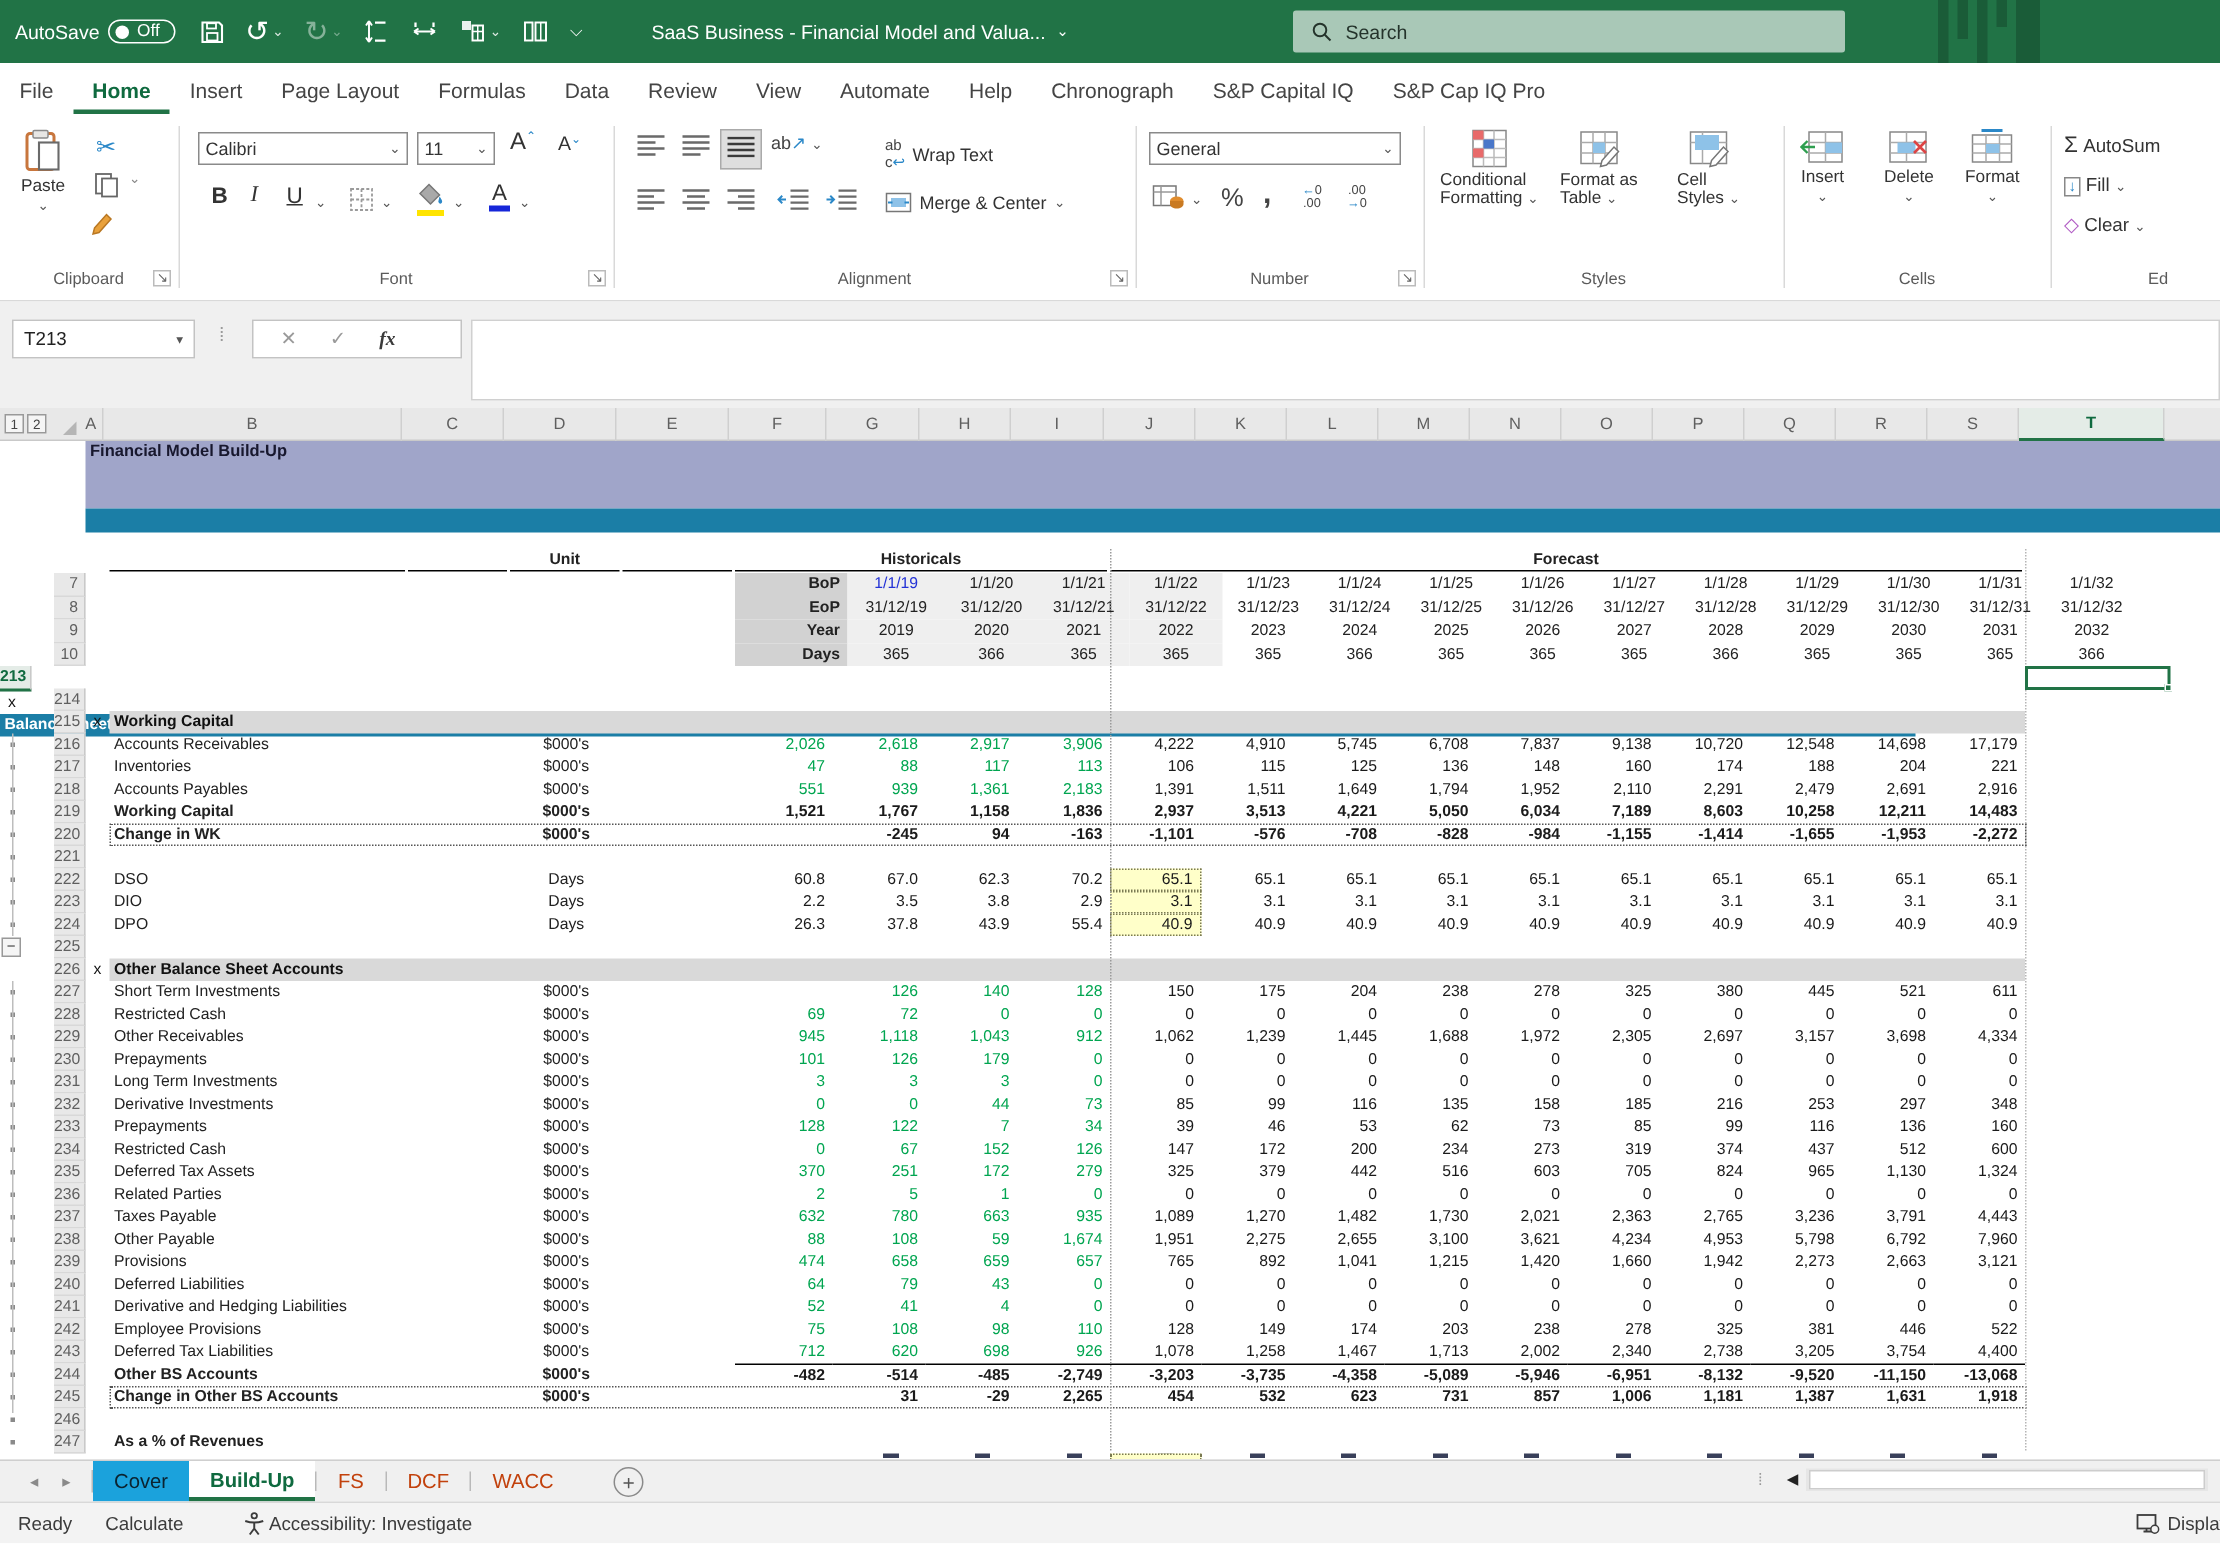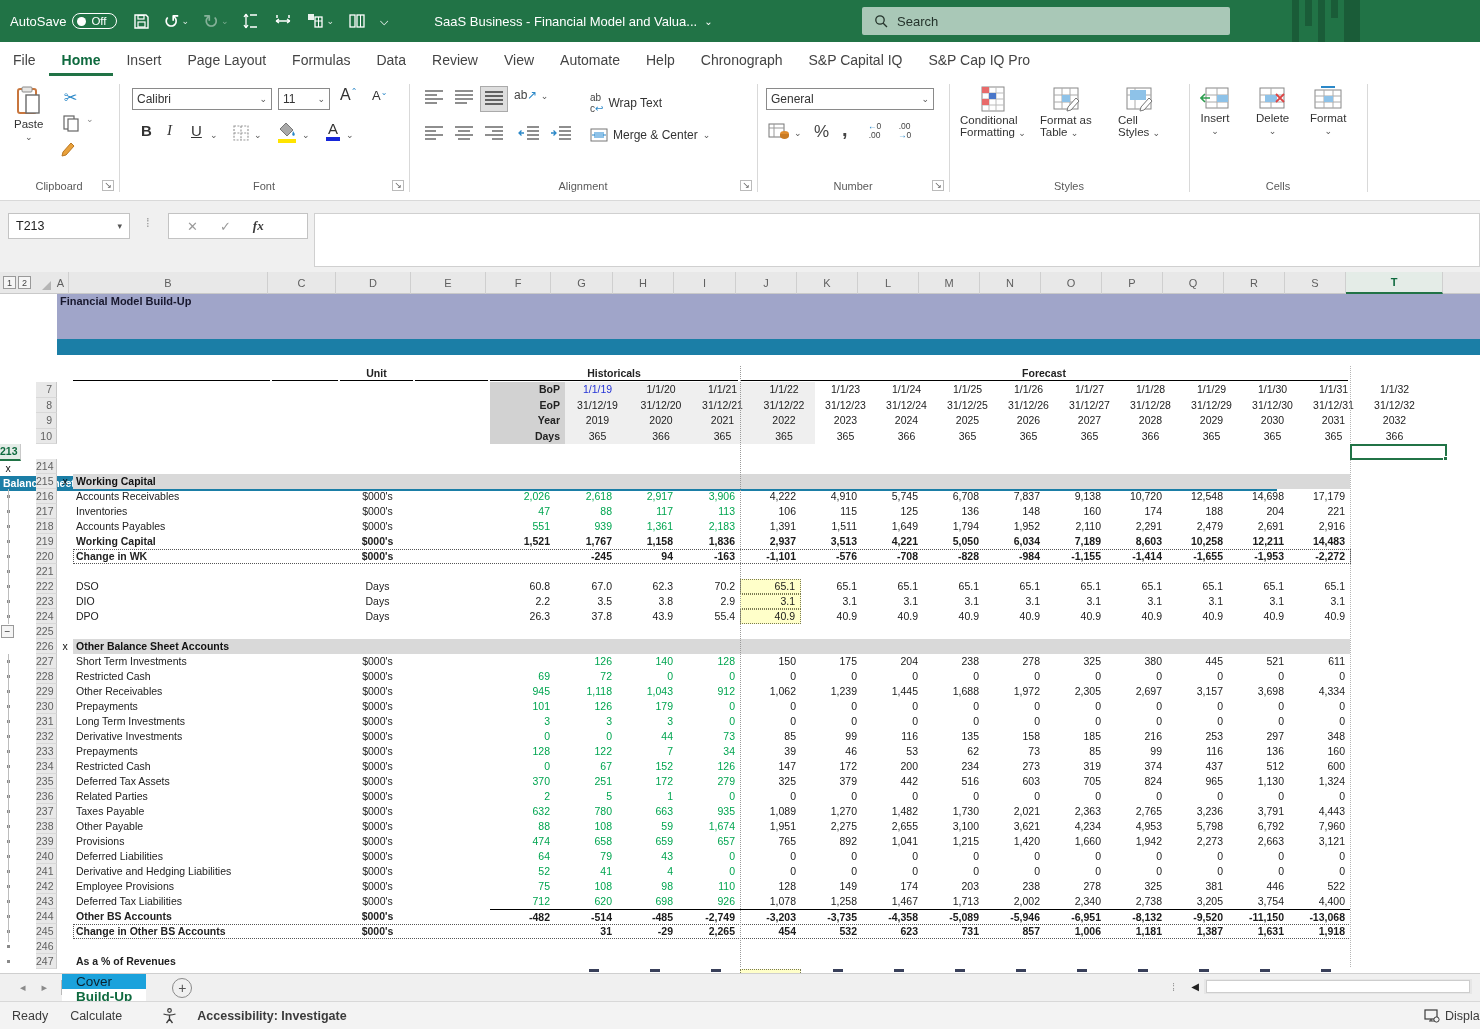--- a/index.html
+++ b/index.html
@@ -114,21 +114,21 @@
   .plus{width:20px;height:20px;border:1px solid #8a8a8a;border-radius:50%;display:flex;align-items:center;justify-content:center;margin:auto 0 auto 26px;color:#555;font-size:14px;}
   #hscroll{position:absolute;right:8px;top:978px;width:300px;height:17px;display:flex;align-items:center;}
   #hscroll .dots{color:#9a9a9a;margin-right:10px;font-size:11px;letter-spacing:1px;}
   #hscroll .larr{width:18px;height:17px;display:flex;align-items:center;justify-content:center;font-size:10px;color:#222;}
   #hscroll .track{flex:1;height:15px;background:#e6e6e6;position:relative;}
   #hscroll .thumb{position:absolute;left:2px;top:1px;right:2px;height:13px;background:#fff;border:1px solid #cdcdcd;}
 
   
   #statusbar{position:absolute;left:0;top:1001px;width:1480px;height:28px;background:#f3f3f3;border-top:1px solid #d8d8d8;display:flex;align-items:center;font-size:12.5px;color:#3b3b3b;}
   #statusbar .item{margin-left:22px;}
-  #statusbar .acc{display:flex;align-items:center;gap:20px;font-weight:bold;margin-left:40px;}
+  #statusbar .acc{display:flex;align-items:center;gap:2px;font-weight:normal;margin-left:40px;}
   #statusbar .right{margin-left:auto;display:flex;align-items:center;gap:5px;margin-right:-6px;white-space:nowrap;}
 </style>
 </head>
 <body>
 
 <div id="stage">
 
   <div id="titlebar">
     <div class="autosave">
       <span>AutoSave</span>
@@ -404,20 +404,26 @@
             <path d="M2 10h26M2 16h26M11 4v18M20 4v18" stroke="#aaa"></path>
             <rect x="11" y="10" width="9" height="6" fill="#8ec2e8"></rect>
           </svg>
         <span>Format</span>
           <span class="carr">⌄</span>
       </div>
       <div class="rglabel"><span>Cells</span></div>
     </div>
     <div class="rgsep" style="left:1367px;"></div>
 
+    <div class="rgroup" style="left:1368px;width:112px;">
+      <div style="position:absolute;left:8px;top:10px;font-size:12.5px;color:#333;"><span style="font-size:15px;">Σ</span> <span>AutoSum</span></div>
+      <div style="position:absolute;left:8px;top:38px;font-size:12.5px;color:#333;"><span style="color:#2b88c8;border:1px solid #888;font-size:10px;padding:0 2px;">↓</span> <span>Fill</span> <span class="carr">⌄</span></div>
+      <div style="position:absolute;left:8px;top:64px;font-size:12.5px;color:#333;"><span style="color:#b05bc4;font-size:13px;">◇</span> <span>Clear</span> <span class="carr">⌄</span></div>
+      <div class="rglabel" style="text-align:left;padding-left:64px;"><span>Ed</span></div>
+    </div>
   </div>
 
   <div id="fbar">
     <div id="namebox">
         <span>T213</span>
         <span class="carr">▾</span>
       </div>
     <div id="fdots">⁞</div>
     <div id="fxbox">
       <span>✕</span>
@@ -1390,21 +1396,21 @@
   <div style="position: absolute; left: 8px; top: 195px; width: 1px; height: 135px; background: rgb(189, 189, 189);"></div>
       <div style="position: absolute; left: 8px; top: 360px; width: 1px; height: 288px; background: rgb(189, 189, 189);"></div>
     </div>
 
   <div id="tabstrip">
     <div class="navarrows">
       <span>◂</span>
       <span>▸</span>
     </div>
     <div class="tabsep"></div>
-    <div id="stabs" style="display:flex;align-items:stretch;flex-direction:column;">
+    <div id="stabs" style="display:flex;align-items:stretch;">
         <div class="stab cover">Cover</div>
         <div class="stab active">Build-Up</div>
         <div class="tabsep" style="margin: 7px 0px;"></div>
         <div class="stab ">FS</div>
         <div class="tabsep" style="margin: 7px 0px;"></div>
         <div class="stab ">DCF</div>
         <div class="tabsep" style="margin: 7px 0px;"></div>
         <div class="stab ">WACC</div>
       </div>
     <div class="plus">+</div>

